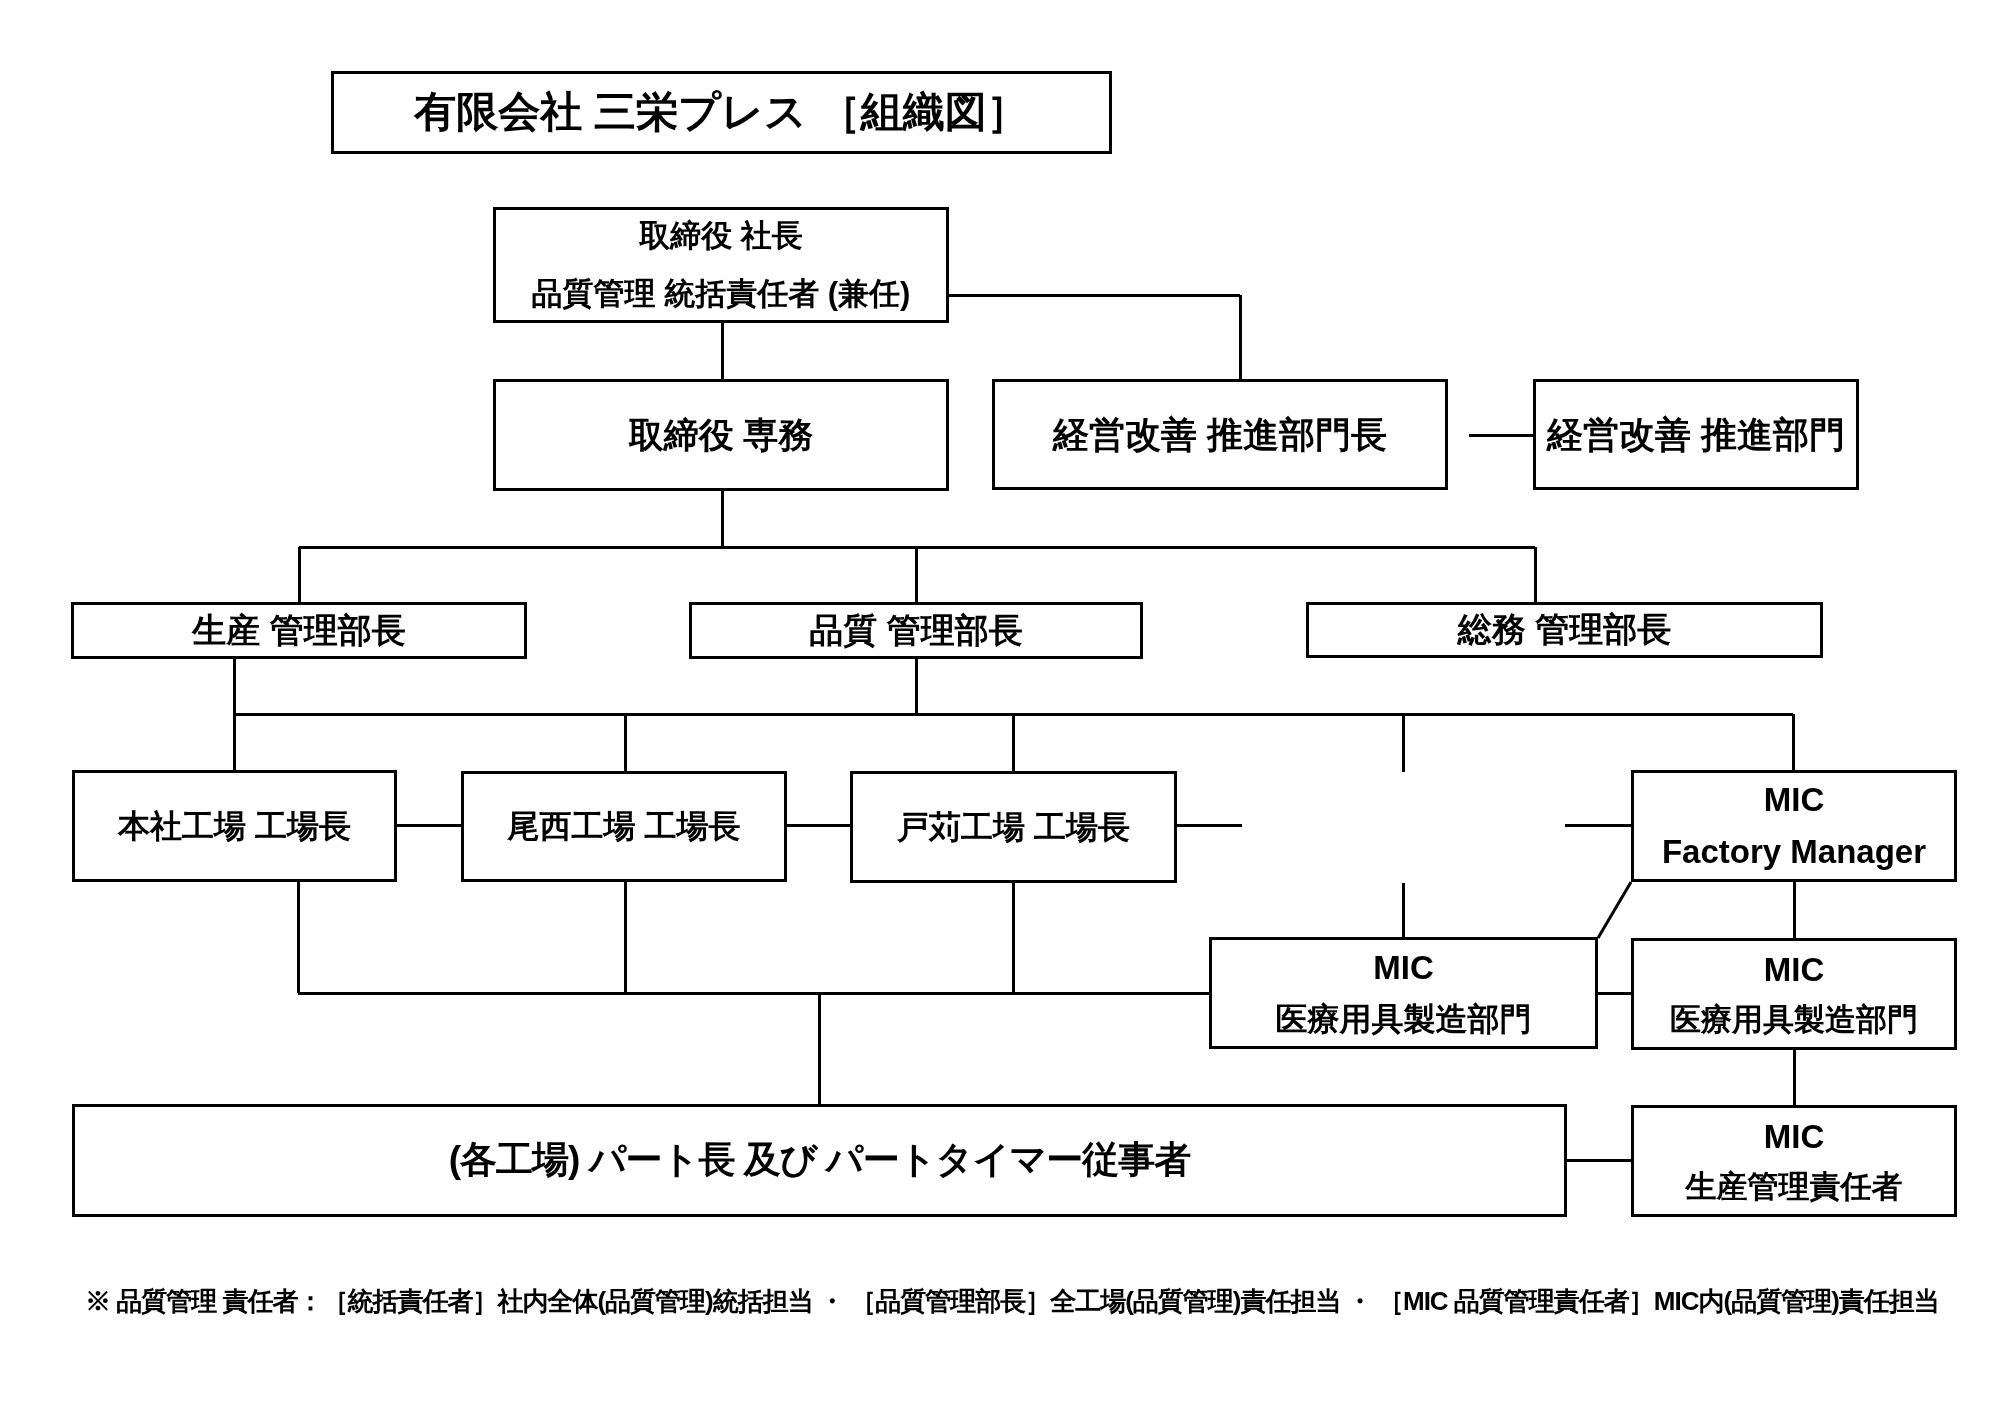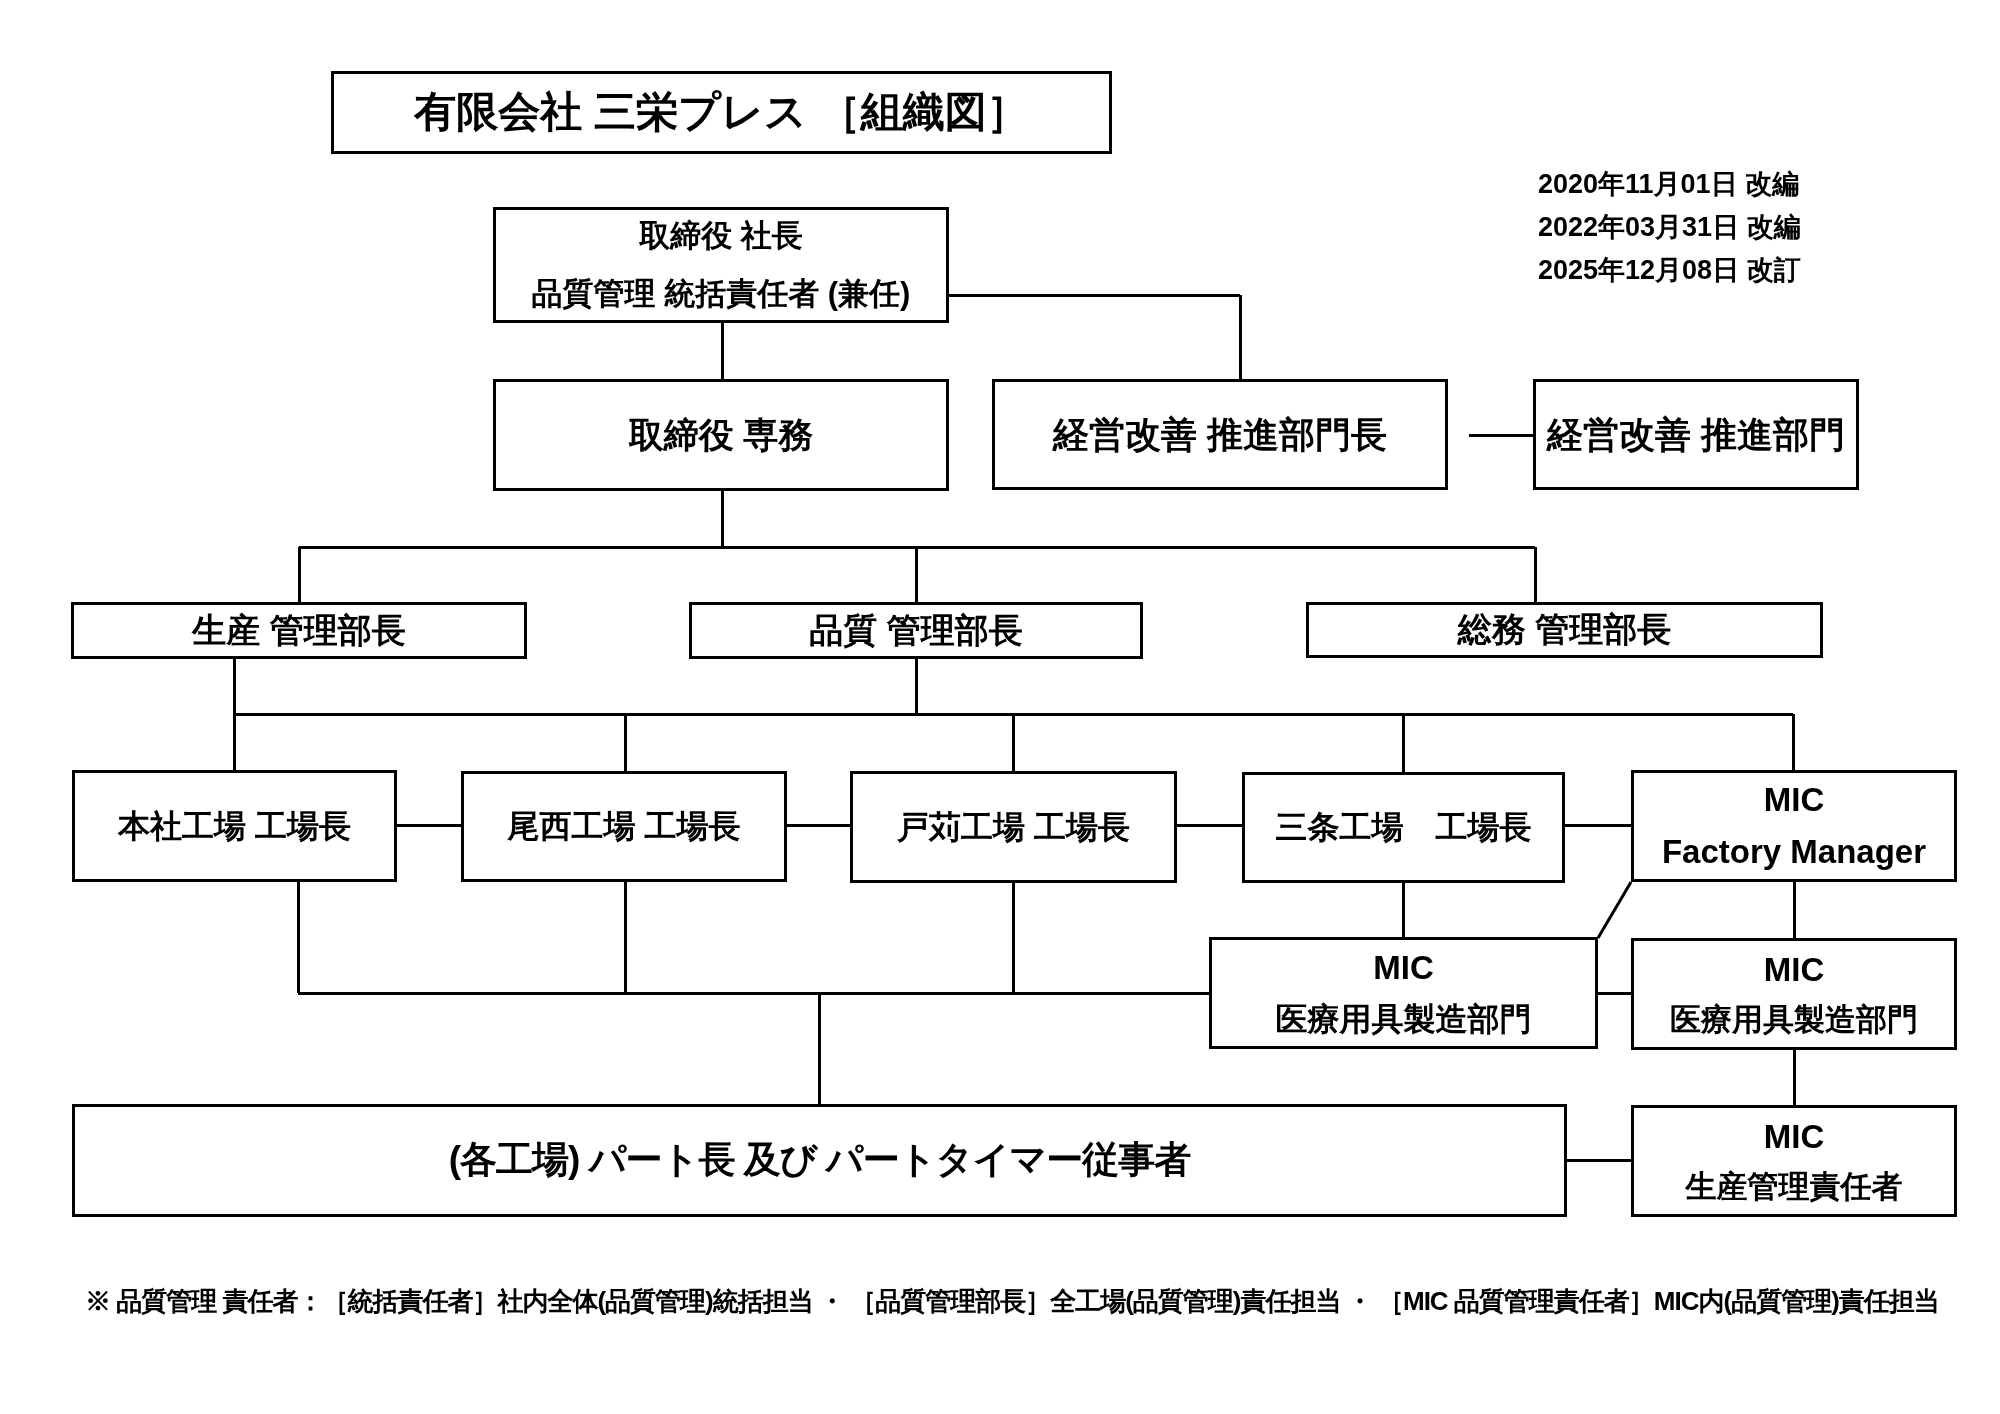--- a/index.html
+++ b/index.html
@@ -51,25 +51,20 @@
       <line x1="1598" y1="993" x2="1631" y2="993"></line>
       <line x1="1567" y1="1160" x2="1631" y2="1160"></line>
       <line x1="1631" y1="882" x2="1598" y2="938" shape-rendering="auto"></line>
     </g>
   </svg>
 
   <div class="box" style="left:331px;top:71px;width:781px;height:83px;font-size:42px;">
     <span>有限会社 三栄プレス ［組織図］</span>
   </div>
 
-  <div class="revisions">
-    <div>2020年11月01日 改編</div>
-    <div>2022年03月31日 改編</div>
-    <div>2025年12月08日 改訂</div>
-  </div>
 
   <div class="box" style="left:493px;top:207px;width:456px;height:116px;font-size:31px;row-gap:22px;text-align:center;">
     <span>取締役 社長</span>
     <span>品質管理 統括責任者 (兼任)</span>
   </div>
 
   <div class="box" style="left:493px;top:379px;width:456px;height:112px;font-size:35px;">
     <span>取締役 専務</span>
   </div>
 
@@ -98,23 +93,20 @@
   </div>
 
   <div class="box" style="left:461px;top:771px;width:326px;height:111px;font-size:32px;">
     <span>尾西工場 工場長</span>
   </div>
 
   <div class="box" style="left:850px;top:771px;width:327px;height:112px;font-size:32px;">
     <span>戸苅工場 工場長</span>
   </div>
 
-  <div class="box" style="left:1242px;top:772px;width:323px;height:111px;font-size:32px;">
-    <span>三条工場　工場長</span>
-  </div>
 
   <div class="box" style="left:1631px;top:770px;width:326px;height:112px;font-size:33px;row-gap:14px;">
     <span>MIC</span>
     <span>Factory Manager</span>
   </div>
 
   <div class="box" style="left:1209px;top:937px;width:389px;height:112px;font-size:32px;row-gap:14px;">
     <span style="font-size:33px;">MIC</span>
     <span>医療用具製造部門</span>
   </div>

